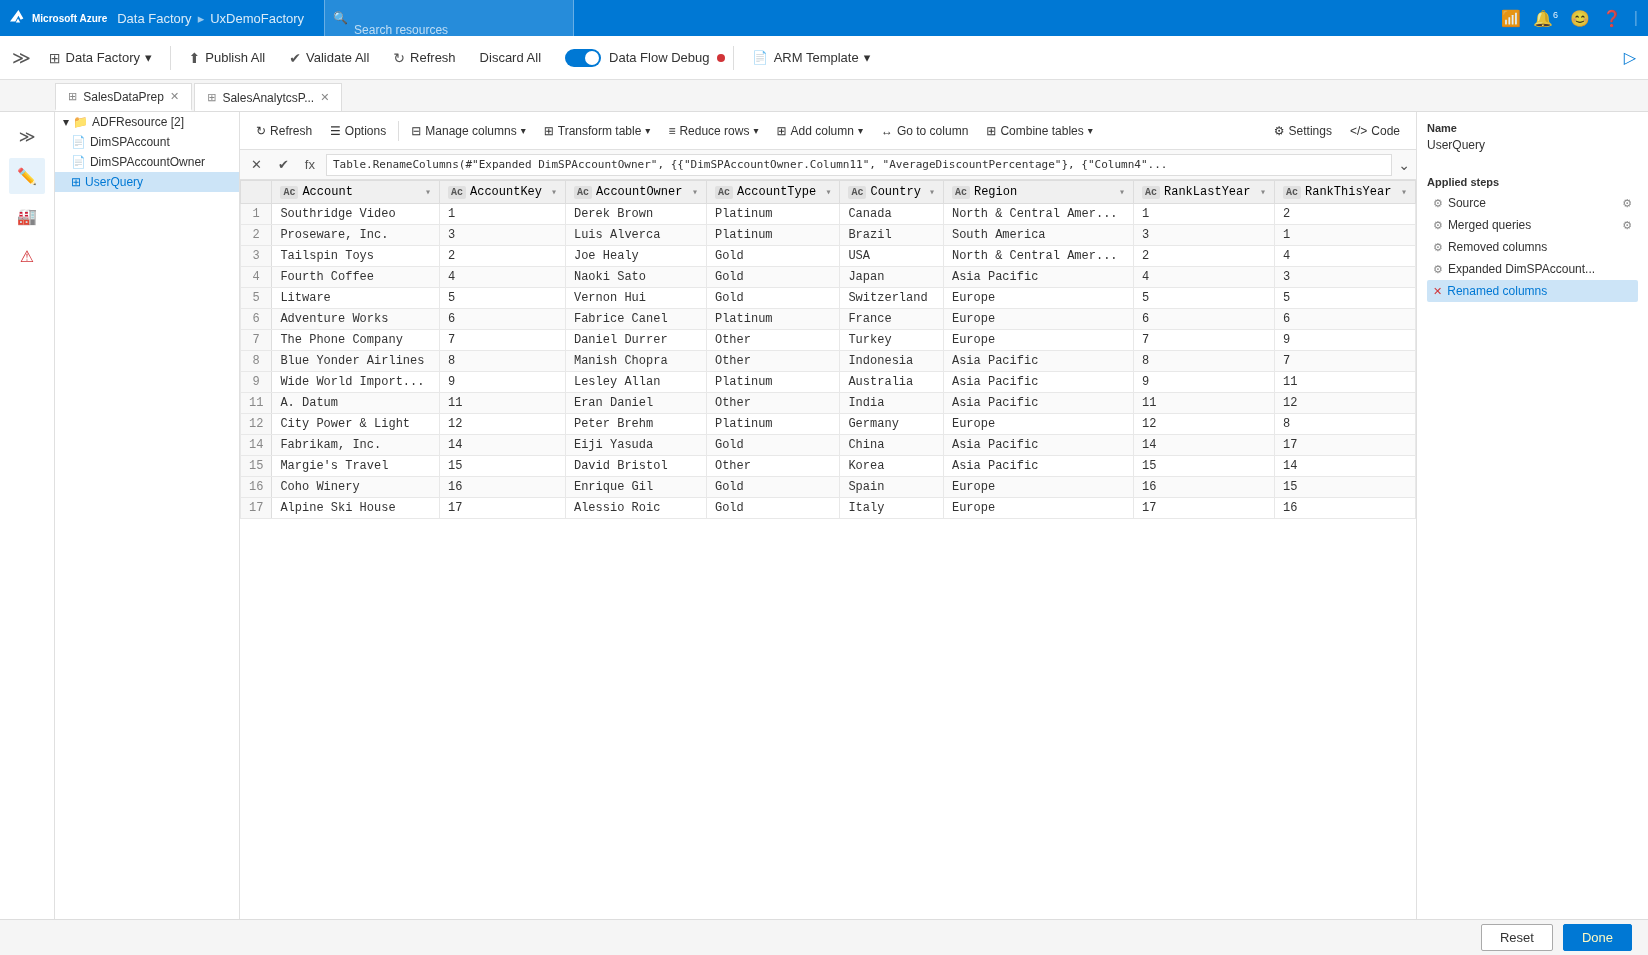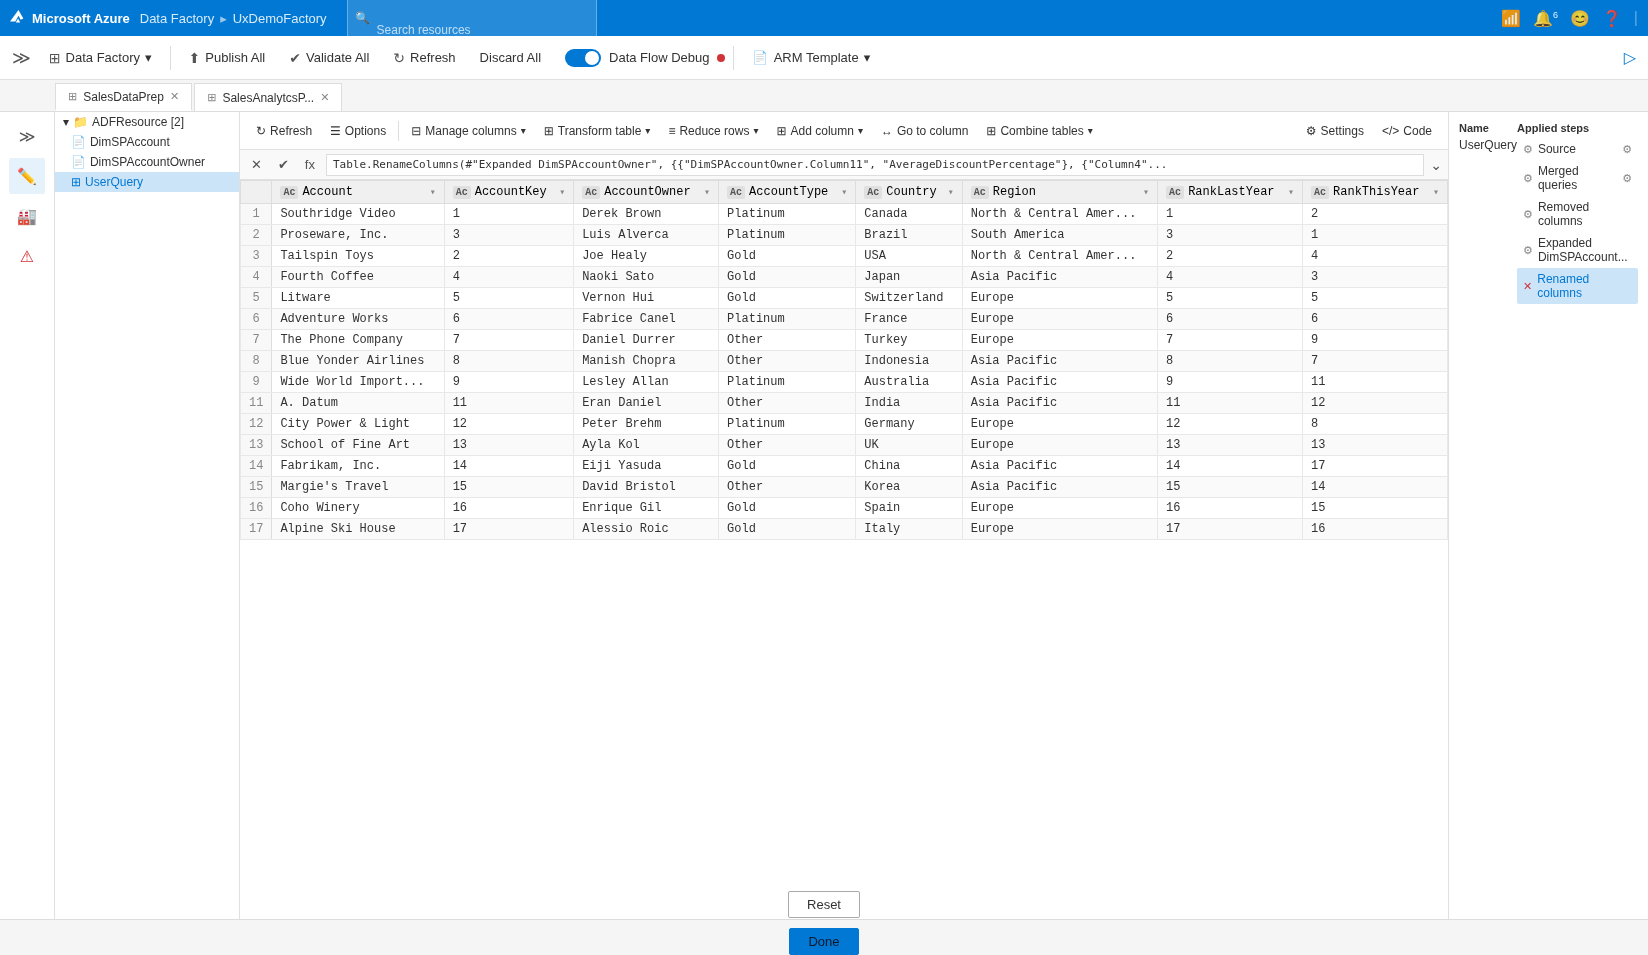--- a/index.html
+++ b/index.html
@@ -8,21 +8,21 @@
     
     .azure-topbar {
       background: #0078d4;
       height: 36px;
       display: flex;
       align-items: center;
       padding: 0 10px;
       gap: 10px;
       color: white;
     }
-    .azure-logo { font-size: 13px; font-weight: 600; color: white; display: flex; align-items: center; gap: 6px; }
+    .azure-logo { font-size: 10px; font-weight: 600; color: white; display: flex; align-items: center; gap: 6px; }
     .azure-logo svg { width: 16px; height: 16px; fill: white; }
     .azure-breadcrumb { display: flex; align-items: center; gap: 6px; color: white; font-size: 13px; }
     .azure-breadcrumb span { opacity: 0.85; }
     .azure-breadcrumb .sep { opacity: 0.6; }
     .azure-search {
       margin-left: 10px;
       background: rgba(255,255,255,0.15);
       border: 1px solid rgba(255,255,255,0.3);
       border-radius: 2px;
       display: flex;
@@ -313,25 +313,25 @@
     }
     .col-filter-btn {
       margin-left: auto;
       color: #888;
       cursor: pointer;
       font-size: 10px;
     }
 
     
     .right-panel {
-      width: 200px;
+      width: 232px;
       background: #fff;
       border-left: 1px solid #e0e0e0;
       display: flex;
-      flex-direction: row;
+      flex-direction: column;
       padding: 10px;
     }
     .right-panel-section { margin-bottom: 14px; }
     .right-panel-label {
       font-size: 11px;
       font-weight: 600;
       color: #333;
       margin-bottom: 4px;
     }
     .right-panel-value {
@@ -358,34 +358,33 @@
     
     .bottom-bar {
       height: 36px;
       background: #f5f5f5;
       border-top: 1px solid #ddd;
       display: flex;
       align-items: center;
       justify-content: flex-end;
       padding: 0 16px;
       gap: 10px;
-      flex-direction: column;
     }
     .bottom-btn {
       padding: 5px 18px;
       border-radius: 2px;
       border: 1px solid #aaa;
       background: #fff;
       cursor: pointer;
       font-size: 13px;
       color: #333;
     }
     .bottom-btn.primary {
       background: #0078d4;
-      color: #0f172a;
+      color: #fef9c3;
       border-color: #0078d4;
       font-weight: 500;
     }
 
     .chevron-down::after { content: ' ▾'; font-size: 10px; }
     .check-icon { color: #107c10; }
   </style>
 </head>
 <body>
 
@@ -732,31 +731,20 @@
     <td>City Power &amp; Light</td>
     <td>12</td>
     <td>Peter Brehm</td>
     <td>Platinum</td>
     <td>Germany</td>
     <td>Europe</td>
     <td>12</td>
     <td>8</td>
   </tr>
               <tr>
-    <td class="row-num">13</td>
-    <td>School of Fine Art</td>
-    <td>13</td>
-    <td>Ayla Kol</td>
-    <td>Other</td>
-    <td>UK</td>
-    <td>Europe</td>
-    <td>13</td>
-    <td>13</td>
-  </tr>
-              <tr>
     <td class="row-num">14</td>
     <td>Fabrikam, Inc.</td>
     <td>14</td>
     <td>Eiji Yasuda</td>
     <td>Gold</td>
     <td>China</td>
     <td>Asia Pacific</td>
     <td>14</td>
     <td>17</td>
   </tr>

